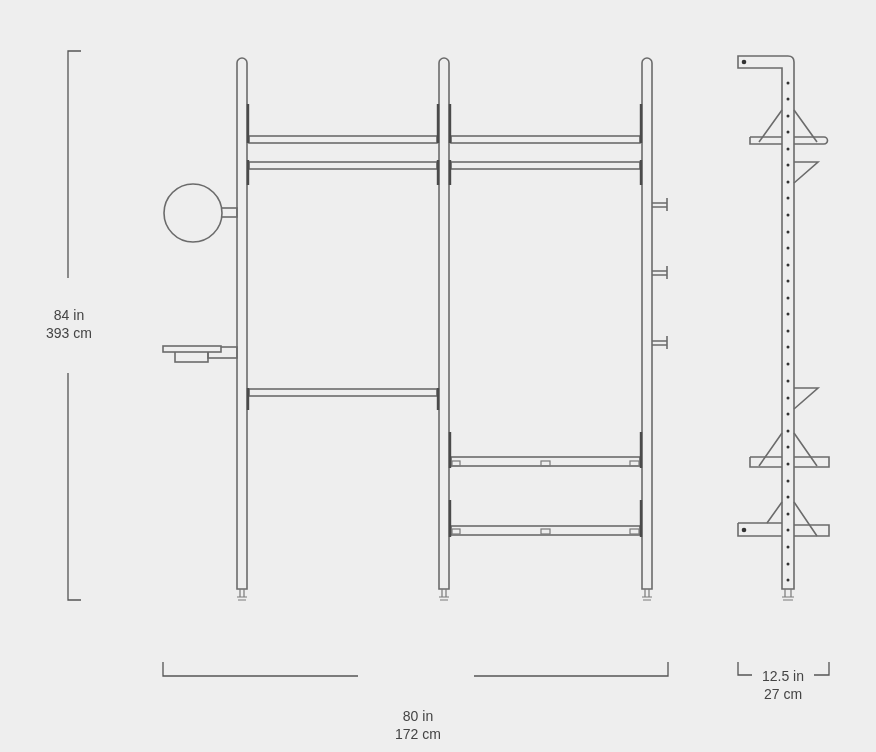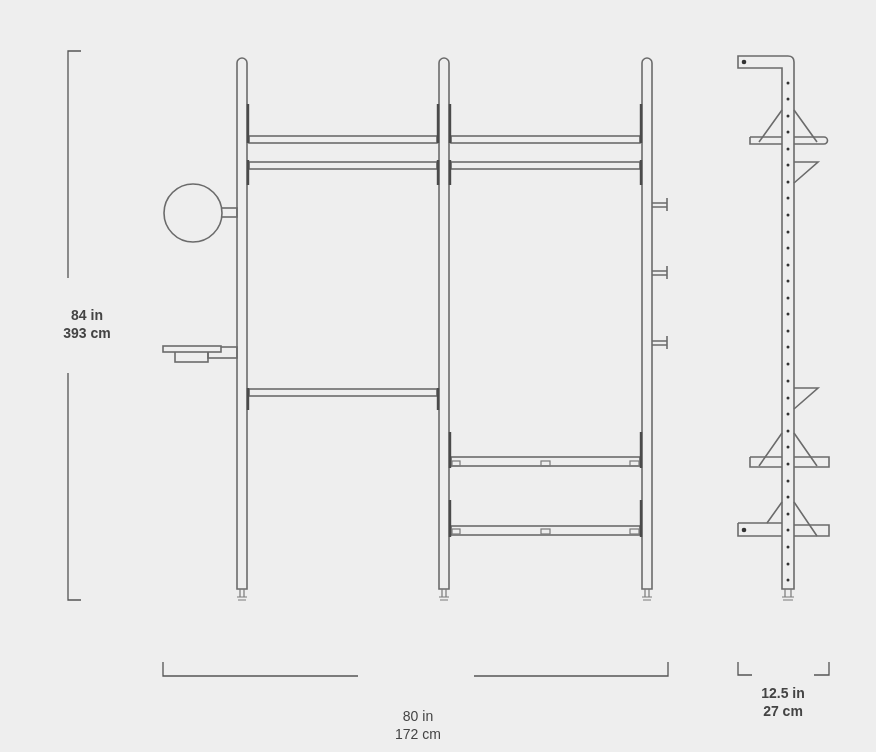--- a/index.html
+++ b/index.html
@@ -169,26 +169,26 @@
       <circle class="dot" cx="788" cy="497" r="1.5"></circle>
       <circle class="dot" cx="788" cy="514" r="1.5"></circle>
       <circle class="dot" cx="788" cy="530" r="1.5"></circle>
       <circle class="dot" cx="788" cy="547" r="1.5"></circle>
       <circle class="dot" cx="788" cy="564" r="1.5"></circle>
       <circle class="dot" cx="788" cy="580" r="1.5"></circle>
     </g>
   </g>
 </svg>
 
-<div class="label" style="left:52px; top:306px; width:70px;font-weight:bold;">
+<div class="label" style="left:34px; top:306px; width:70px;">
   <div>84 in</div>
   <div>393 cm</div>
 </div>
 
 <div class="label" style="left:378px; top:659px; width:80px;margin-top:48px;">
   <div>80 in</div>
   <div>172 cm</div>
 </div>
 
-<div class="label" style="left:753px; top:684px; width:60px;font-weight:bold;">
+<div class="label" style="left:753px; top:667px; width:60px;">
   <div>12.5 in</div>
   <div>27 cm</div>
 </div>
 
 </body></html>

